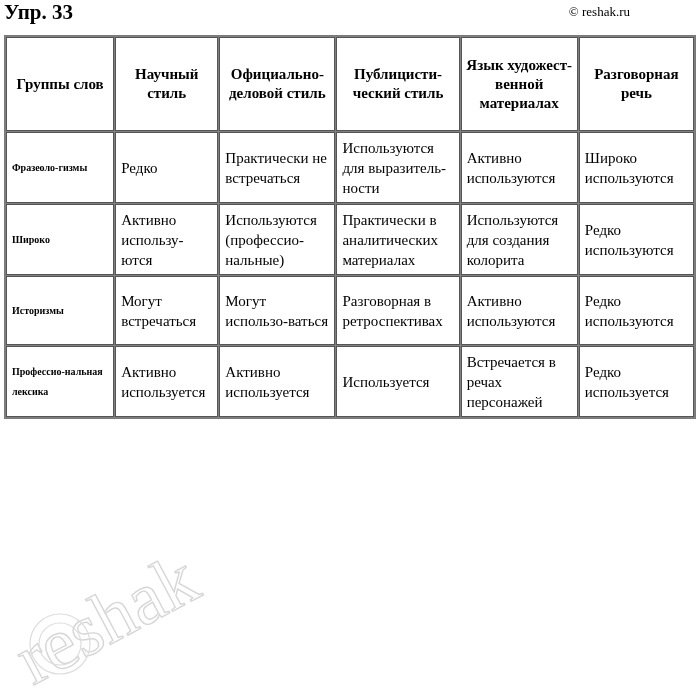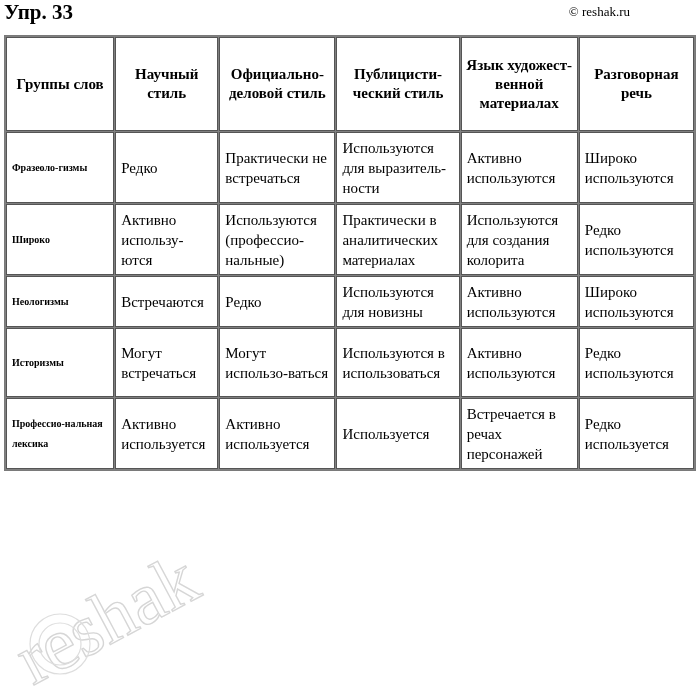--- a/index.html
+++ b/index.html
@@ -178,33 +178,25 @@
           <td class="body-cell">Широко используются</td>
         </tr>
         <tr class="r3">
           <td class="group-cell">Широко</td>
           <td class="body-cell">Активно использу-ются</td>
           <td class="body-cell">Используются (профессио-нальные)</td>
           <td class="body-cell">Практически в аналитических материалах</td>
           <td class="body-cell">Используются для создания колорита</td>
           <td class="body-cell">Редко используются</td>
         </tr>
-        <tr class="r4">
-          <td class="group-cell">Неологизмы</td>
-          <td class="body-cell">Встречаются</td>
-          <td class="body-cell">Редко</td>
-          <td class="body-cell">Используются для новизны</td>
-          <td class="body-cell">Активно используются</td>
-          <td class="body-cell">Широко используются</td>
-        </tr>
         <tr class="r6">
           <td class="group-cell">Историзмы</td>
           <td class="body-cell">Могут встречаться</td>
           <td class="body-cell">Могут использо-ваться</td>
-          <td class="body-cell">Используются в использоваться</td>
+          <td class="body-cell">Разговорная в ретроспективах</td>
           <td class="body-cell">Активно используются</td>
           <td class="body-cell">Редко используются</td>
         </tr>
         <tr class="r8">
           <td class="group-cell">Професси­о-нальная лексика</td>
           <td class="body-cell">Активно используется</td>
           <td class="body-cell">Активно используется</td>
           <td class="body-cell">Используется</td>
           <td class="body-cell">Встречается в речах персонажей</td>
           <td class="body-cell">Редко используется</td>

